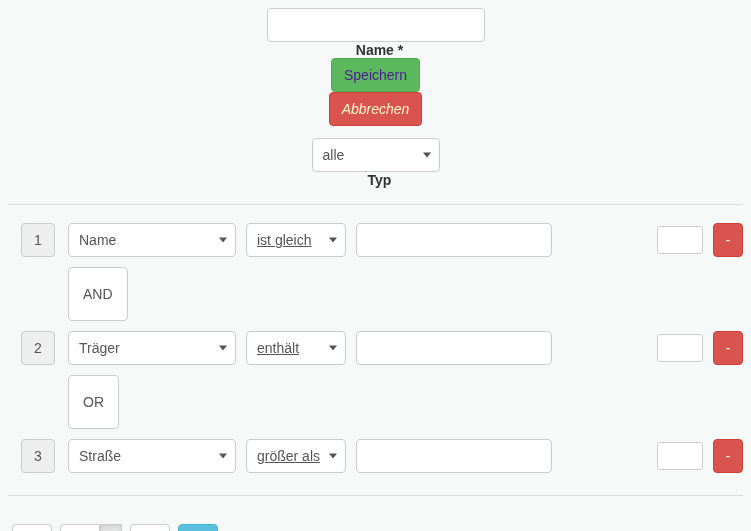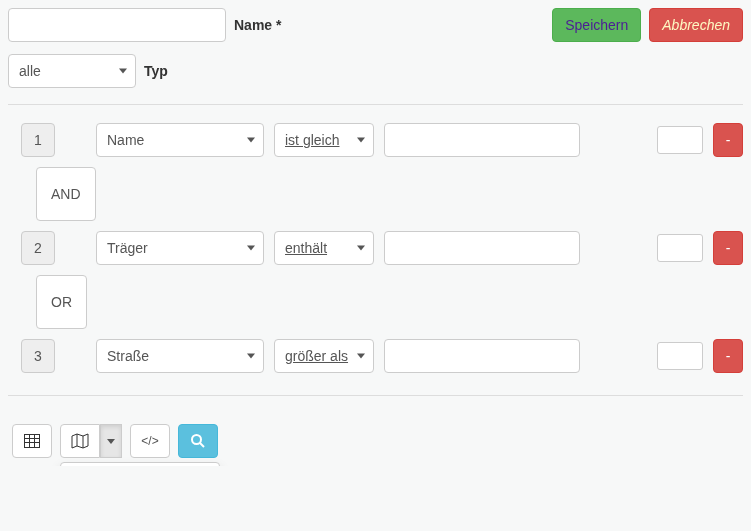--- a/index.html
+++ b/index.html
@@ -5,21 +5,21 @@
   * { box-sizing: border-box; }
   body {
     margin: 0;
     padding: 8px;
     font-family: "Helvetica Neue", Helvetica, Arial, sans-serif;
     font-size: 14px;
     color: #333;
     background: #f7f8f8;
     width: 751px;
   }
-  .row { display: flex; align-items: center; margin-bottom: 12px; }
+  .row { display: flex; align-items: center; margin-bottom: 12px; flex-direction: column; }
   .input-text {
     height: 34px;
     border: 1px solid #ccc;
     border-radius: 4px;
     background: #fff;
     padding: 6px 10px;
     font-size: 14px;
     color: #555;
   }
   .label { font-weight: 700; margin-left: 8px; color: #333; }
@@ -94,21 +94,21 @@
   .logic-row { display:flex; margin: 10px 0 10px 60px; }
   .logic-row + .rule-row { margin-left: 0; }
   .logic-btn {
     border: 1px solid #ccc;
     border-radius: 4px;
     background: #fff;
     padding: 18px 14px;
     color: #555;
     cursor: pointer;
   }
-  .indent { margin-left: 28px; }
+  .indent { }
   .toolbar { display: flex; align-items: center; margin-top: 28px; margin-left: 4px; }
   .btn-group { display: inline-flex; }
   .btn-group .btn { border-radius: 0; border-color: #ccc; }
   .btn-group .btn:first-child { border-top-left-radius: 4px; border-bottom-left-radius: 4px; }
   .btn-group .btn:last-child  { border-top-right-radius: 4px; border-bottom-right-radius: 4px; }
   .btn-group .btn.active { background: #e6e6e6; box-shadow: inset 0 2px 4px rgba(0,0,0,0.1); }
   .btn-icon { width: 40px; padding:0; }
   .btn-caret { width: 22px; padding:0; position:relative; }
   .spacer-sm { width: 8px; }
   .dropdown {

